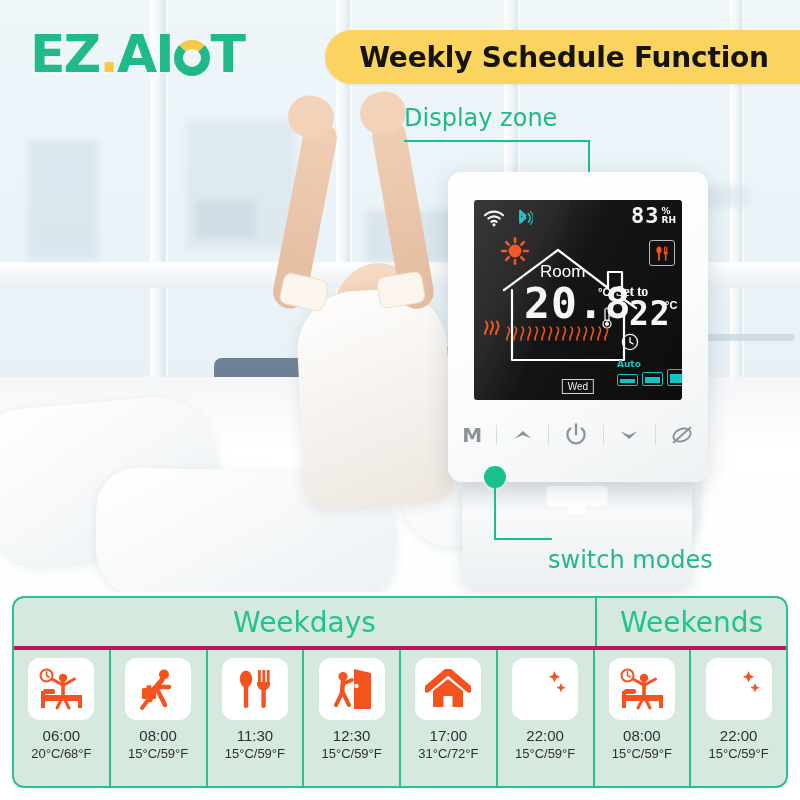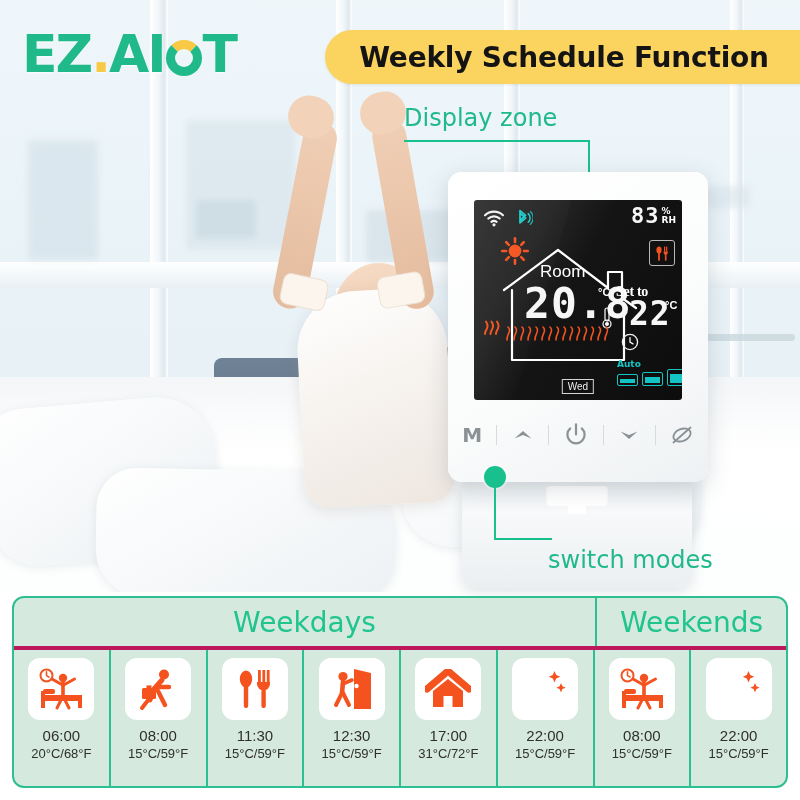--- a/index.html
+++ b/index.html
@@ -68,21 +68,21 @@
     z-index:-1;
   }
   .hair2{
     position:absolute;left:372px;top:330px;width:78px;height:170px;border-radius:40px 40px 48px 60px;
     background:linear-gradient(180deg,#9a5e34,#c48a54);opacity:.95;
   }
   .cuff{position:absolute;width:44px;height:30px;border-radius:8px;background:#fbf5ee;border:1px solid #ece0d2;}
 
   
   .logo{
-    position:absolute;left:22px;top:28px;
+    position:absolute;left:30px;top:28px;
     font-size:52px;font-weight:bold;letter-spacing:-2px;
     color:#1fb98a;
     font-family:"DejaVu Sans", sans-serif;
     line-height:1;
     text-shadow:0 1px 2px rgba(255,255,255,.8);
   }
   .logo .dot{color:#f7c945;}
   .logo .o-ring{
     display:inline-block;width:36px;height:36px;border:9px solid #1fb98a;border-radius:50%;
     border-top-color:#f7c945;vertical-align:-4px;box-sizing:border-box;margin:0 1px;

